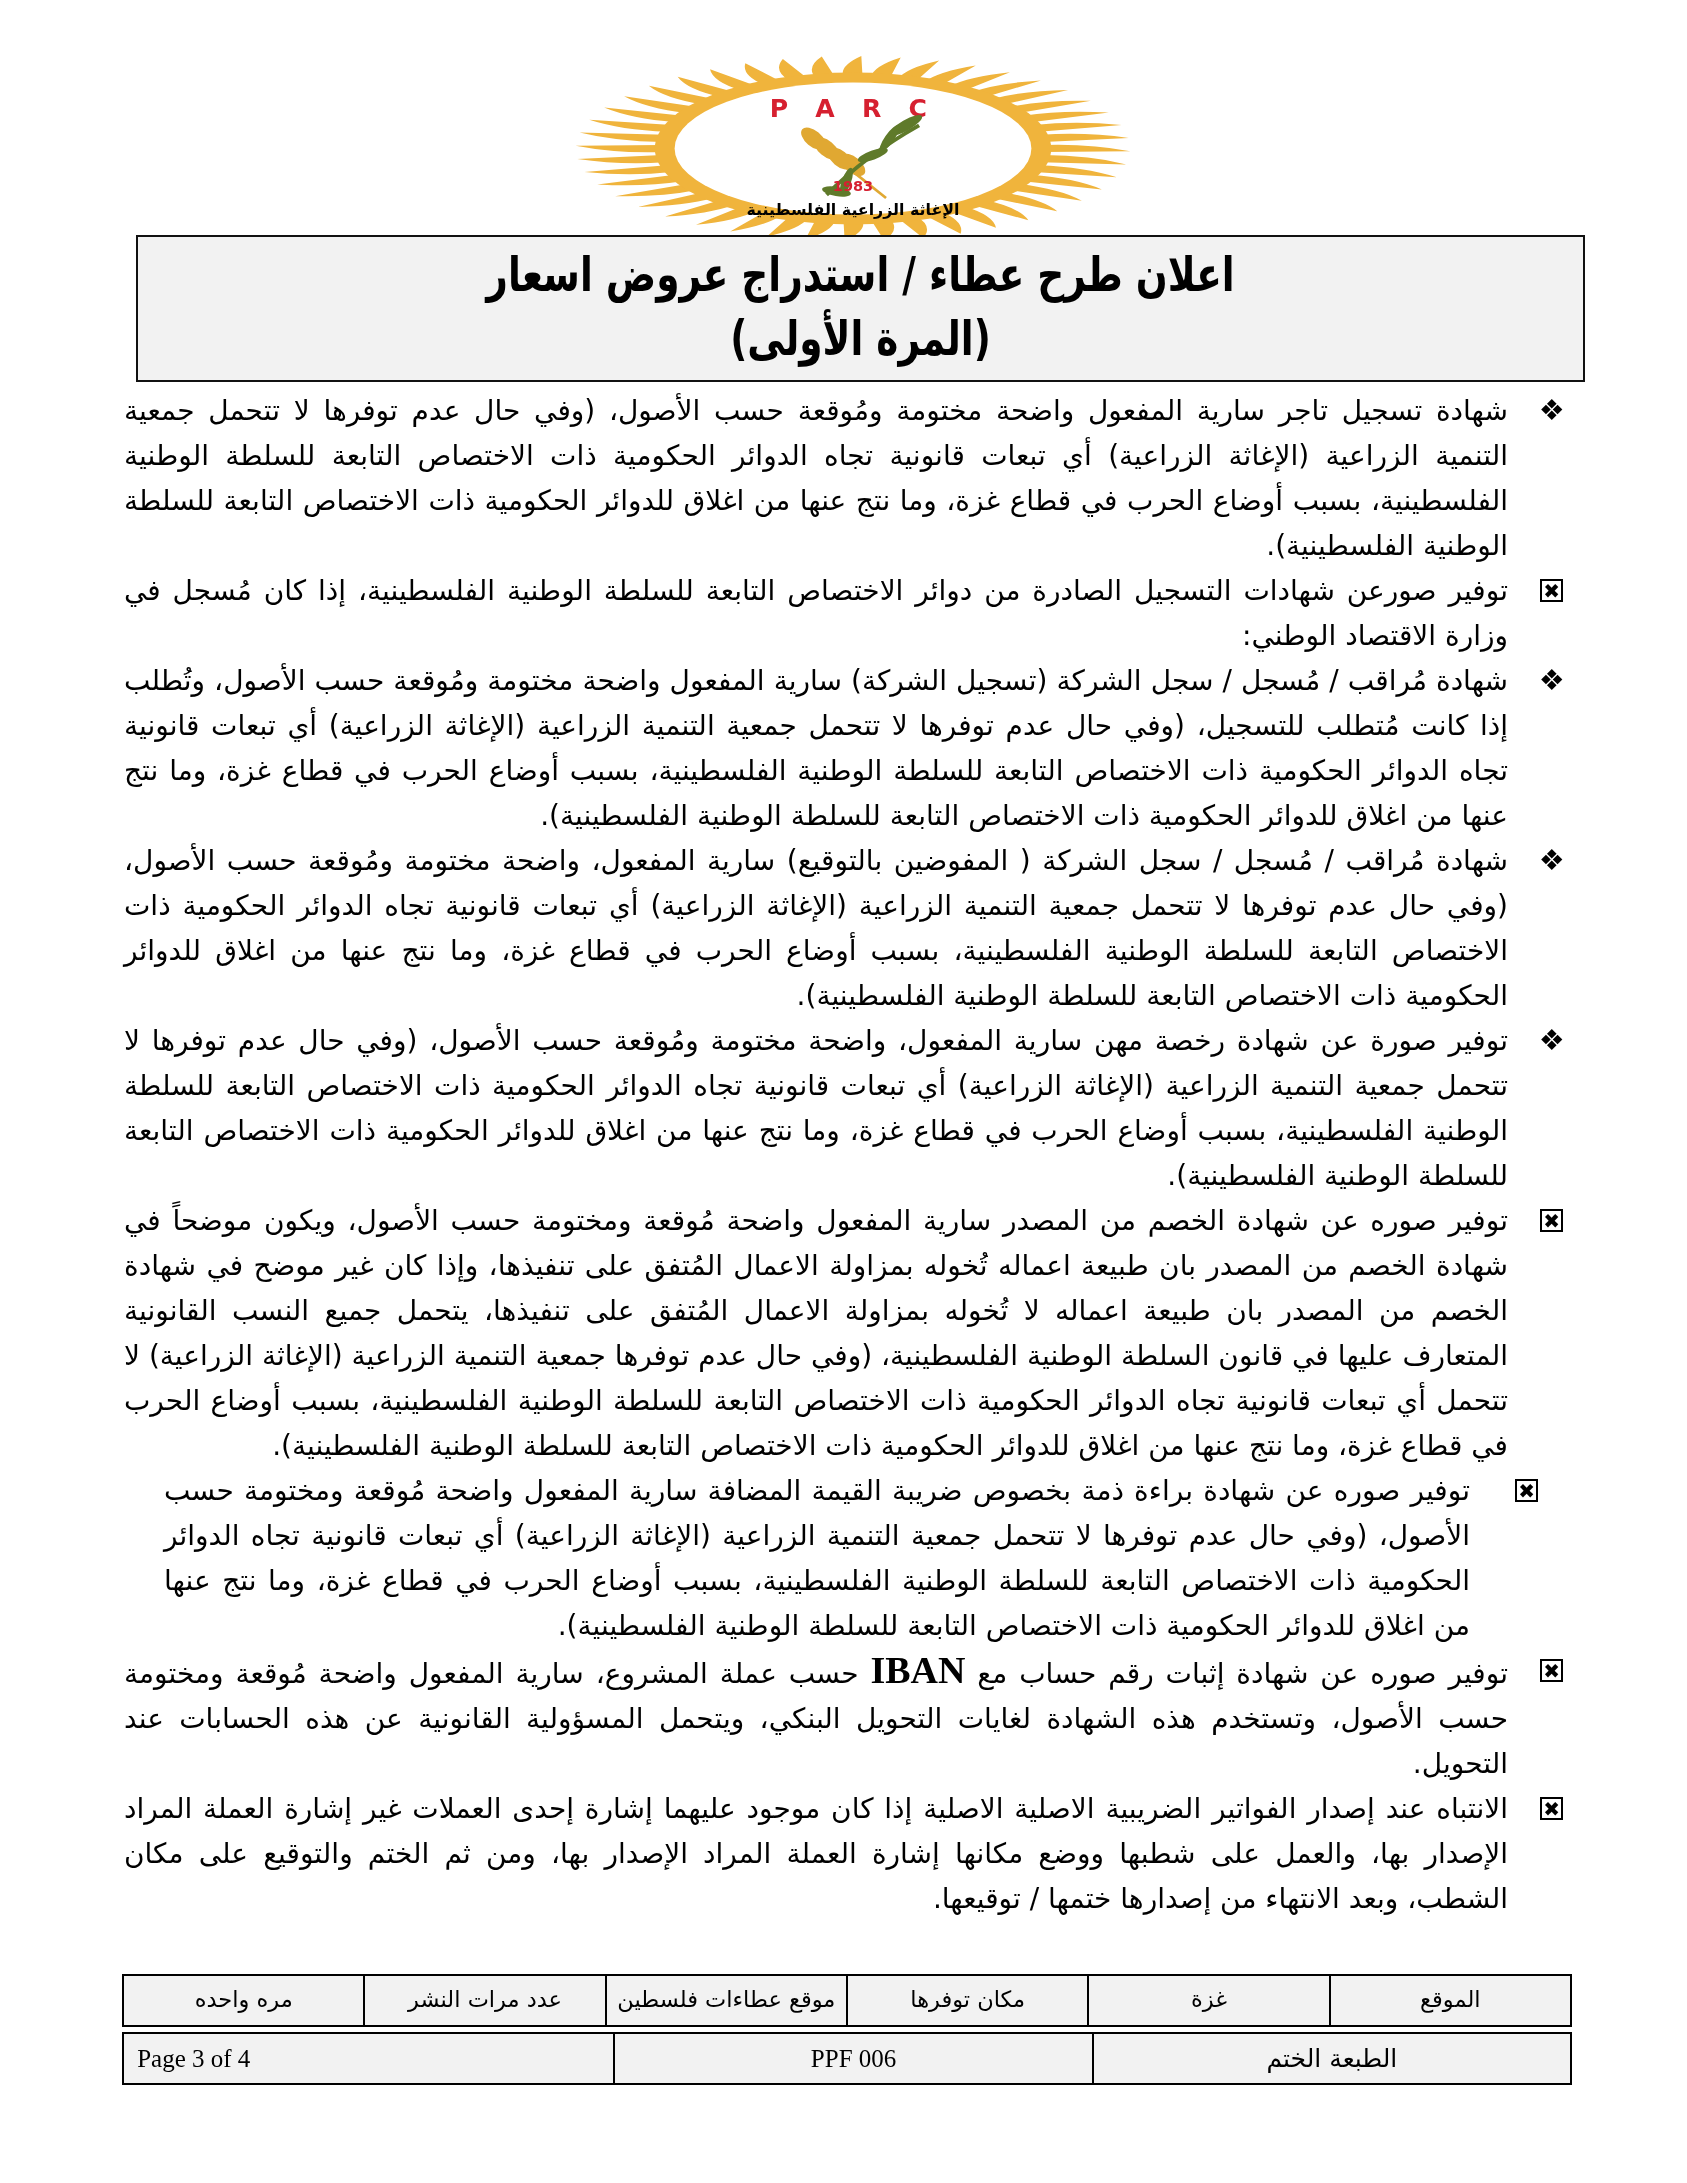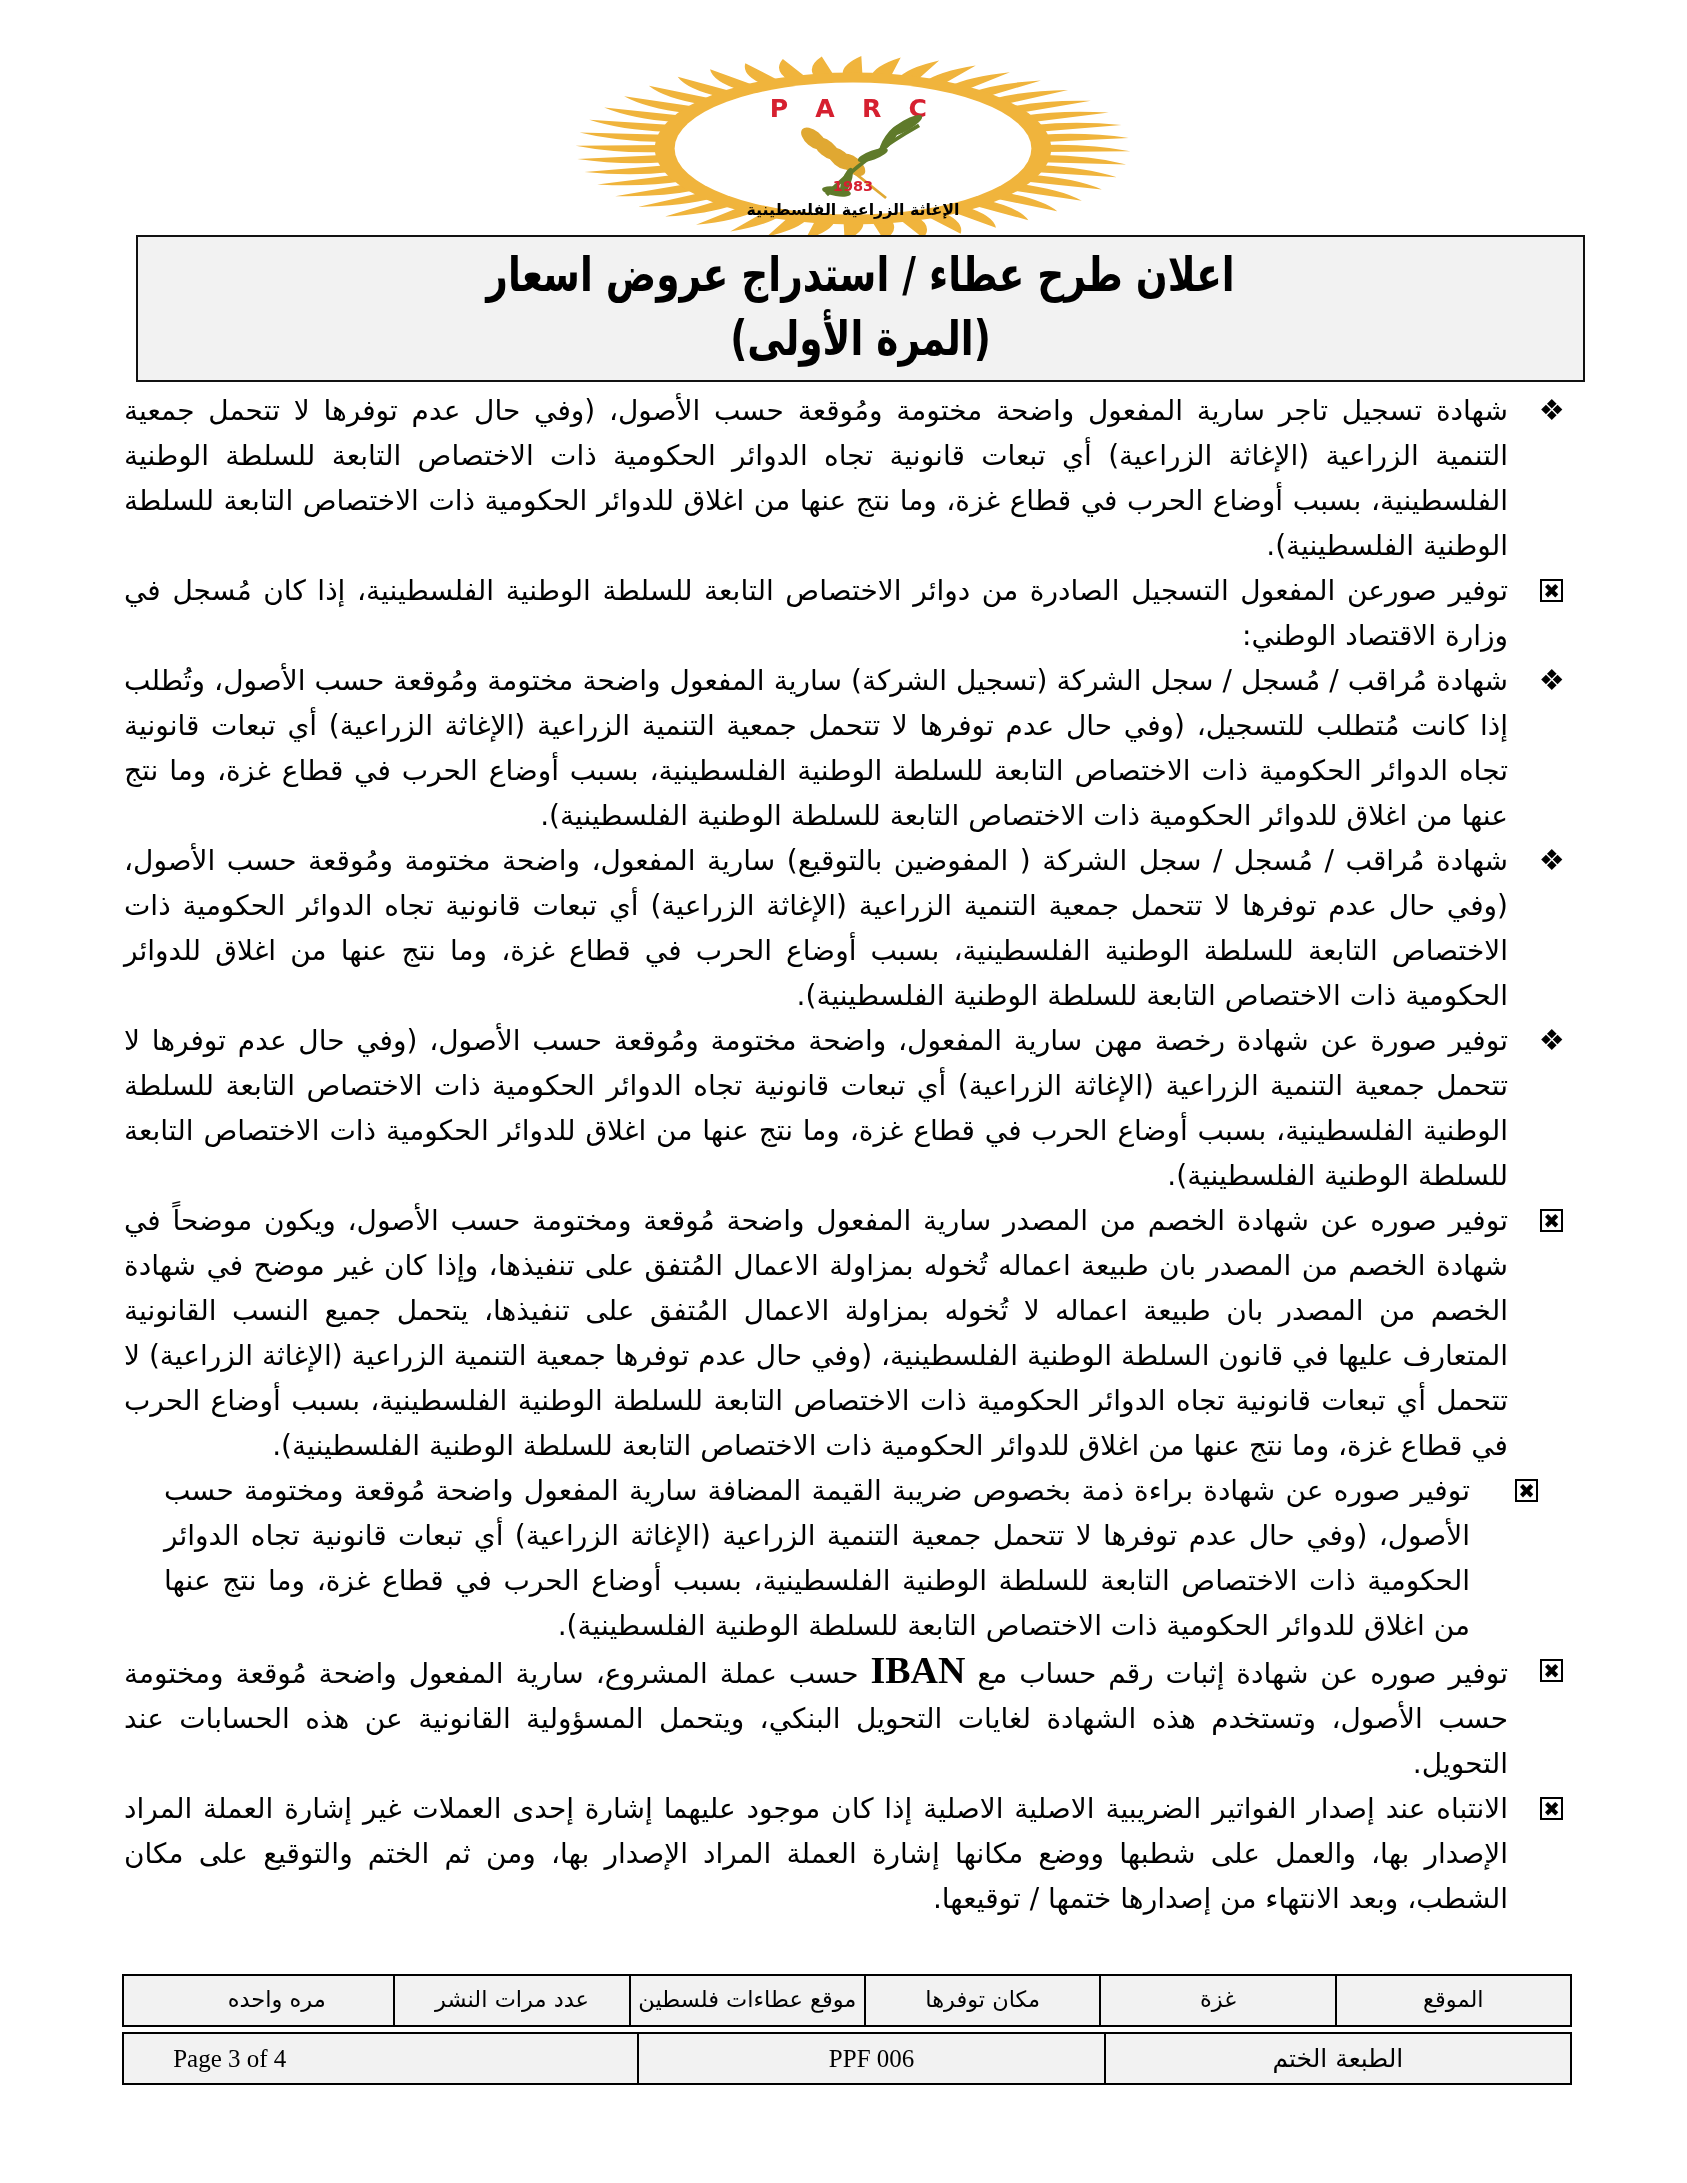--- a/index.html
+++ b/index.html
@@ -28,21 +28,21 @@
                 display: flex; align-items: center; justify-content: center;
                 font-size: 20px; font-weight: bold; line-height: 1; }
   .iban { font-family: "Liberation Serif", "DejaVu Serif", serif; font-weight: bold;
           font-size: 38px; direction: ltr; unicode-bidi: isolate; }
 
   .footer-table { position: absolute; left: 122px; top: 1974px; width: 1450px; direction: rtl; }
   .row { display: flex; border: 2.6px double #000; background: #f2f2f2; box-sizing: border-box; }
   .row + .row { margin-top: 5.3px; }
   .cell { flex: 1; border-left: 2px double #000; box-sizing: border-box; text-align: center;
           font-size: 22.5px; line-height: 46px; height: 49px; }
-  .cell:last-child { border-left: none; margin-left: 36px; }
+  .cell:last-child { border-left: none; }
   .row.r2 .cell { height: 49px; line-height: 49px; font-size: 25px; }
   .row.r2 .cell.ltr { font-family: "Liberation Serif", serif; direction: ltr; }
   .row.r2 .cell.page { text-align: left; padding-left: 13.2px; }
 </style>
 </head>
 <body>
 
 <div class="logo">
   <svg width="582" height="185" viewBox="0 0 880 280">
     <g id="sun-rays">
@@ -80,21 +80,21 @@
     <div class="item">
       <span class="bullet">
         <span class="bullet-diamond">❖</span>
       </span>
       <span class="txt">شهادة تسجيل تاجر سارية المفعول واضحة مختومة ومُوقعة حسب الأصول، (وفي حال عدم توفرها لا تتحمل جمعية التنمية الزراعية (الإغاثة الزراعية) أي تبعات قانونية تجاه الدوائر الحكومية ذات الاختصاص التابعة للسلطة الوطنية الفلسطينية، بسبب أوضاع الحرب في قطاع غزة، وما نتج عنها من اغلاق للدوائر الحكومية ذات الاختصاص التابعة للسلطة الوطنية الفلسطينية).</span>
     </div>
     <div class="item">
       <span class="bullet">
         <span class="bullet-box">✖</span>
       </span>
-      <span class="txt">توفير صورعن المفعول التسجيل الصادرة من دوائر الاختصاص التابعة للسلطة الوطنية الفلسطينية، إذا كان مُسجل في وزارة الاقتصاد الوطني:</span>
+      <span class="txt">توفير صورعن شهادات التسجيل الصادرة من دوائر الاختصاص التابعة للسلطة الوطنية الفلسطينية، إذا كان مُسجل في وزارة الاقتصاد الوطني:</span>
     </div>
     <div class="item">
       <span class="bullet">
         <span class="bullet-diamond">❖</span>
       </span>
       <span class="txt">شهادة مُراقب / مُسجل / سجل الشركة (تسجيل الشركة) سارية المفعول واضحة مختومة ومُوقعة حسب الأصول، وتُطلب إذا كانت مُتطلب للتسجيل، (وفي حال عدم توفرها لا تتحمل جمعية التنمية الزراعية (الإغاثة الزراعية) أي تبعات قانونية تجاه الدوائر الحكومية ذات الاختصاص التابعة للسلطة الوطنية الفلسطينية، بسبب أوضاع الحرب في قطاع غزة، وما نتج عنها من اغلاق للدوائر الحكومية ذات الاختصاص التابعة للسلطة الوطنية الفلسطينية).</span>
     </div>
     <div class="item">
       <span class="bullet">
         <span class="bullet-diamond">❖</span>

